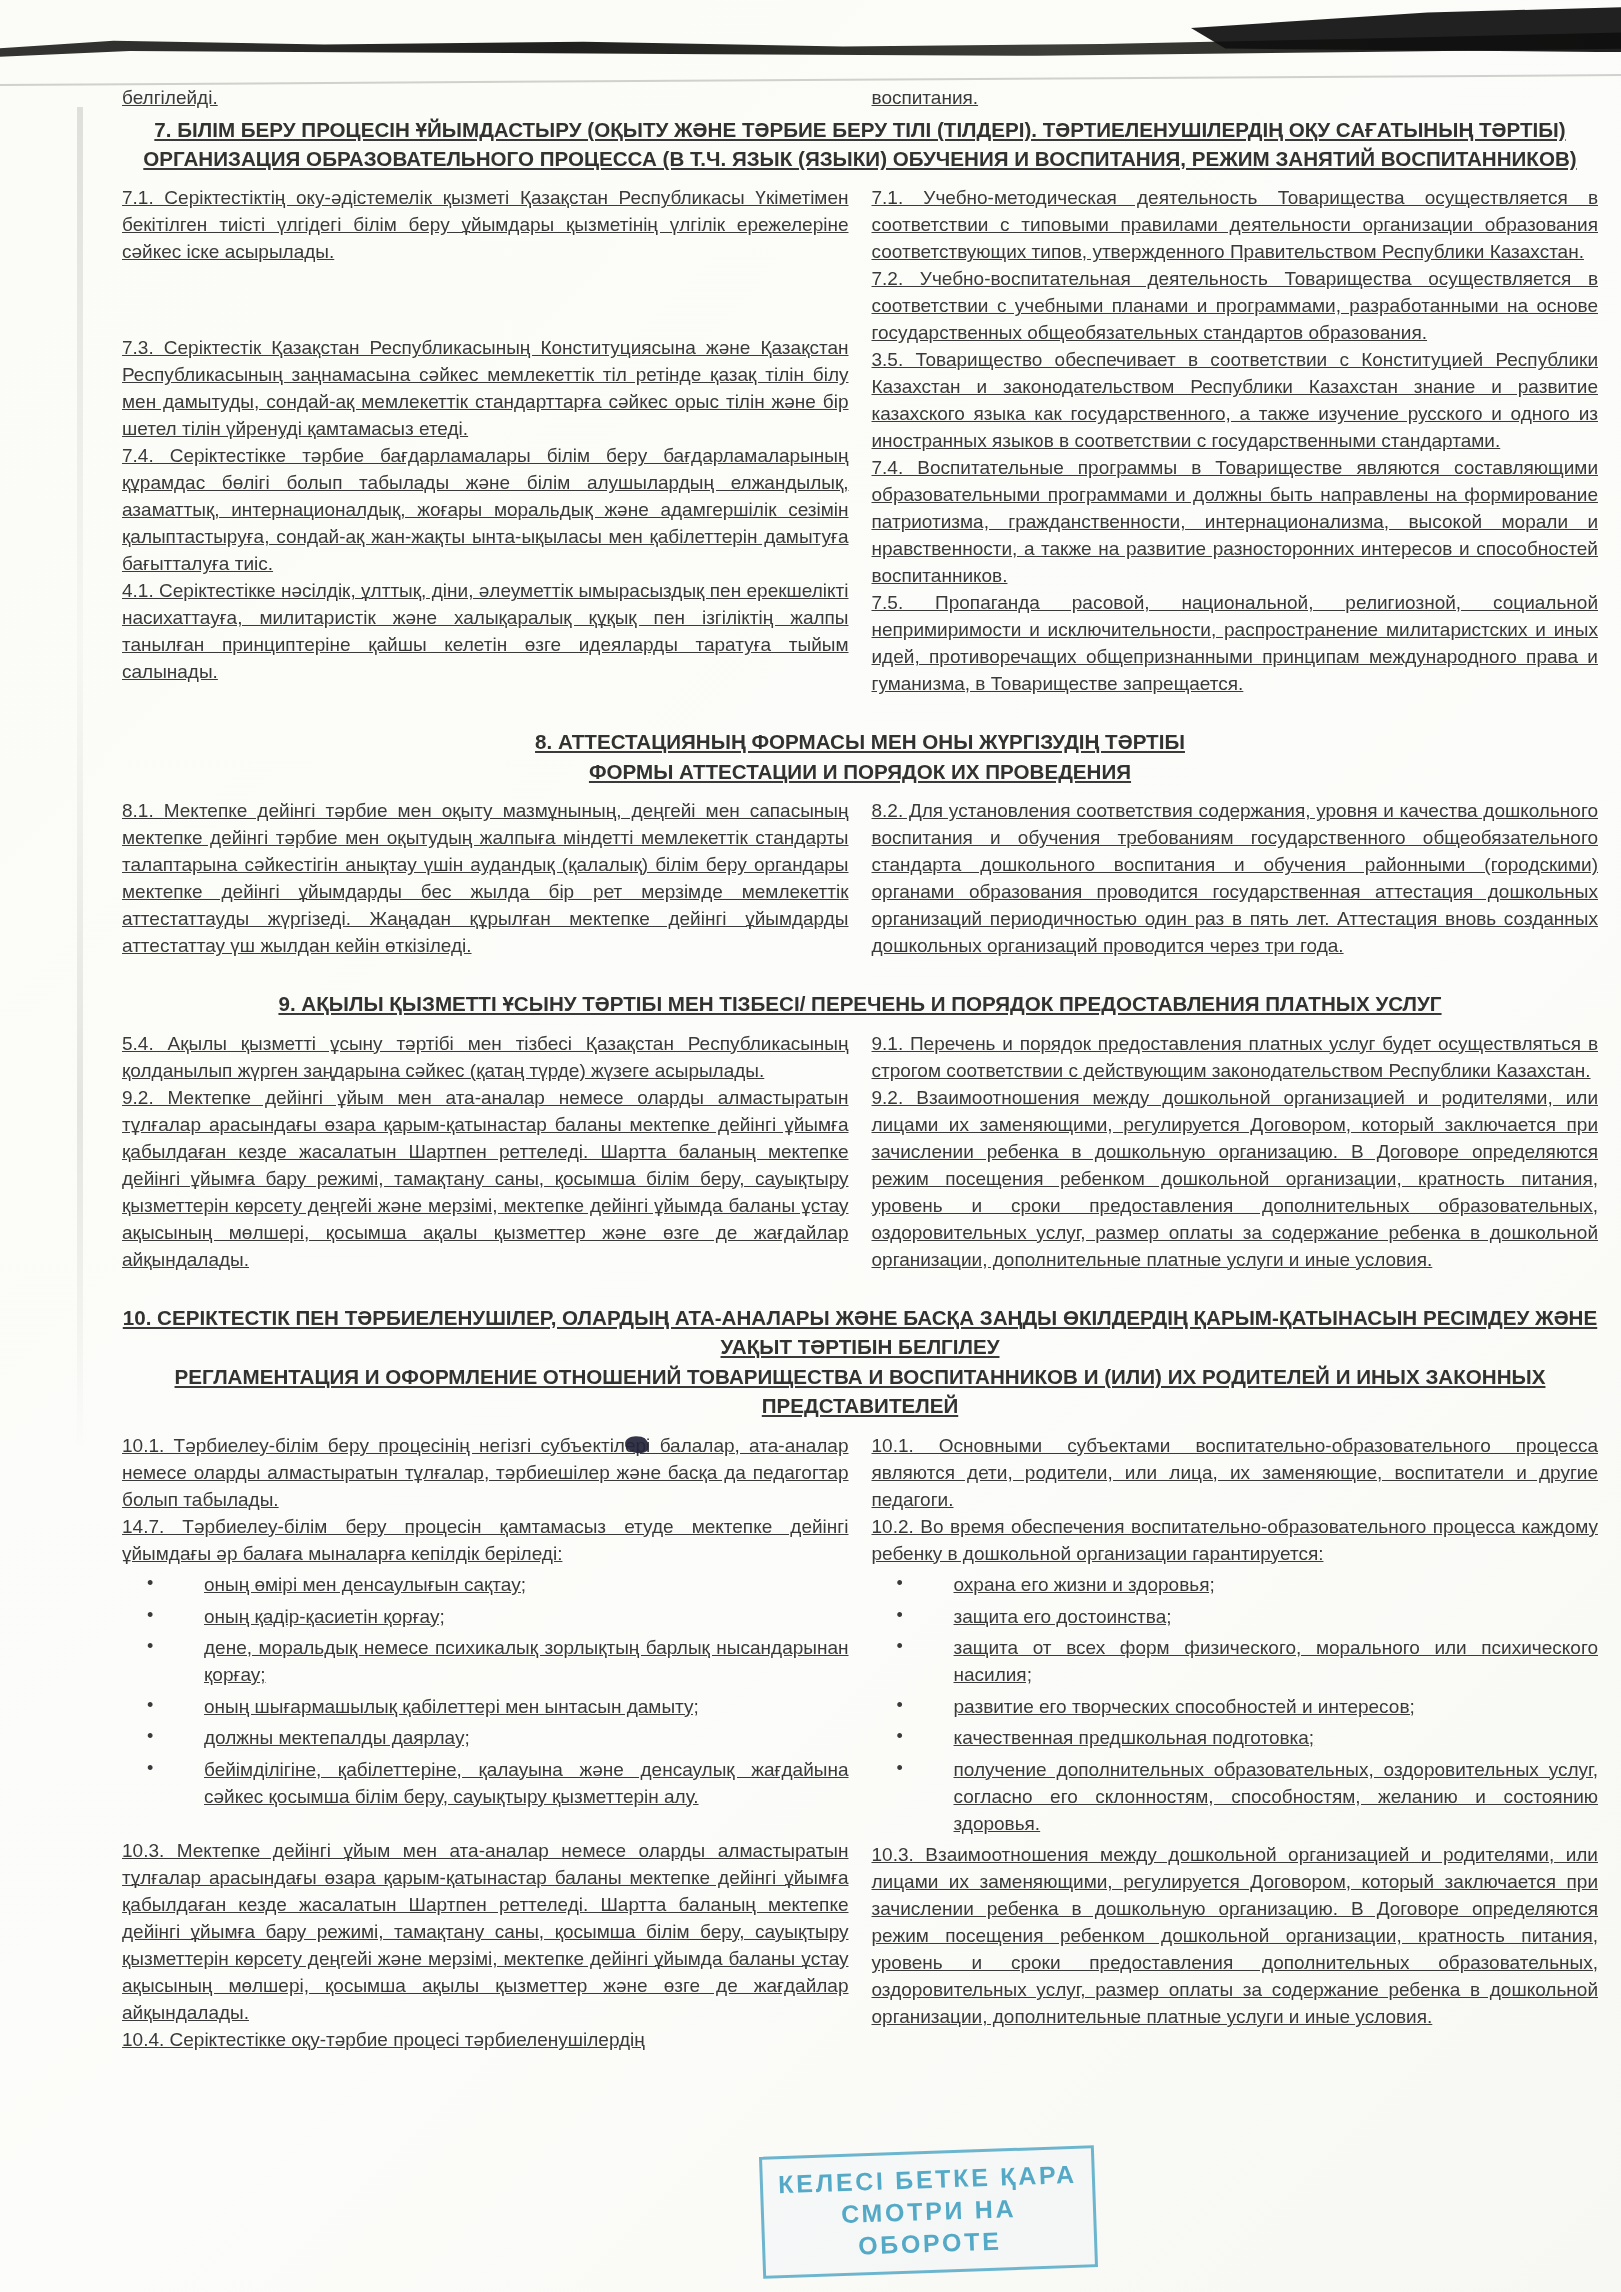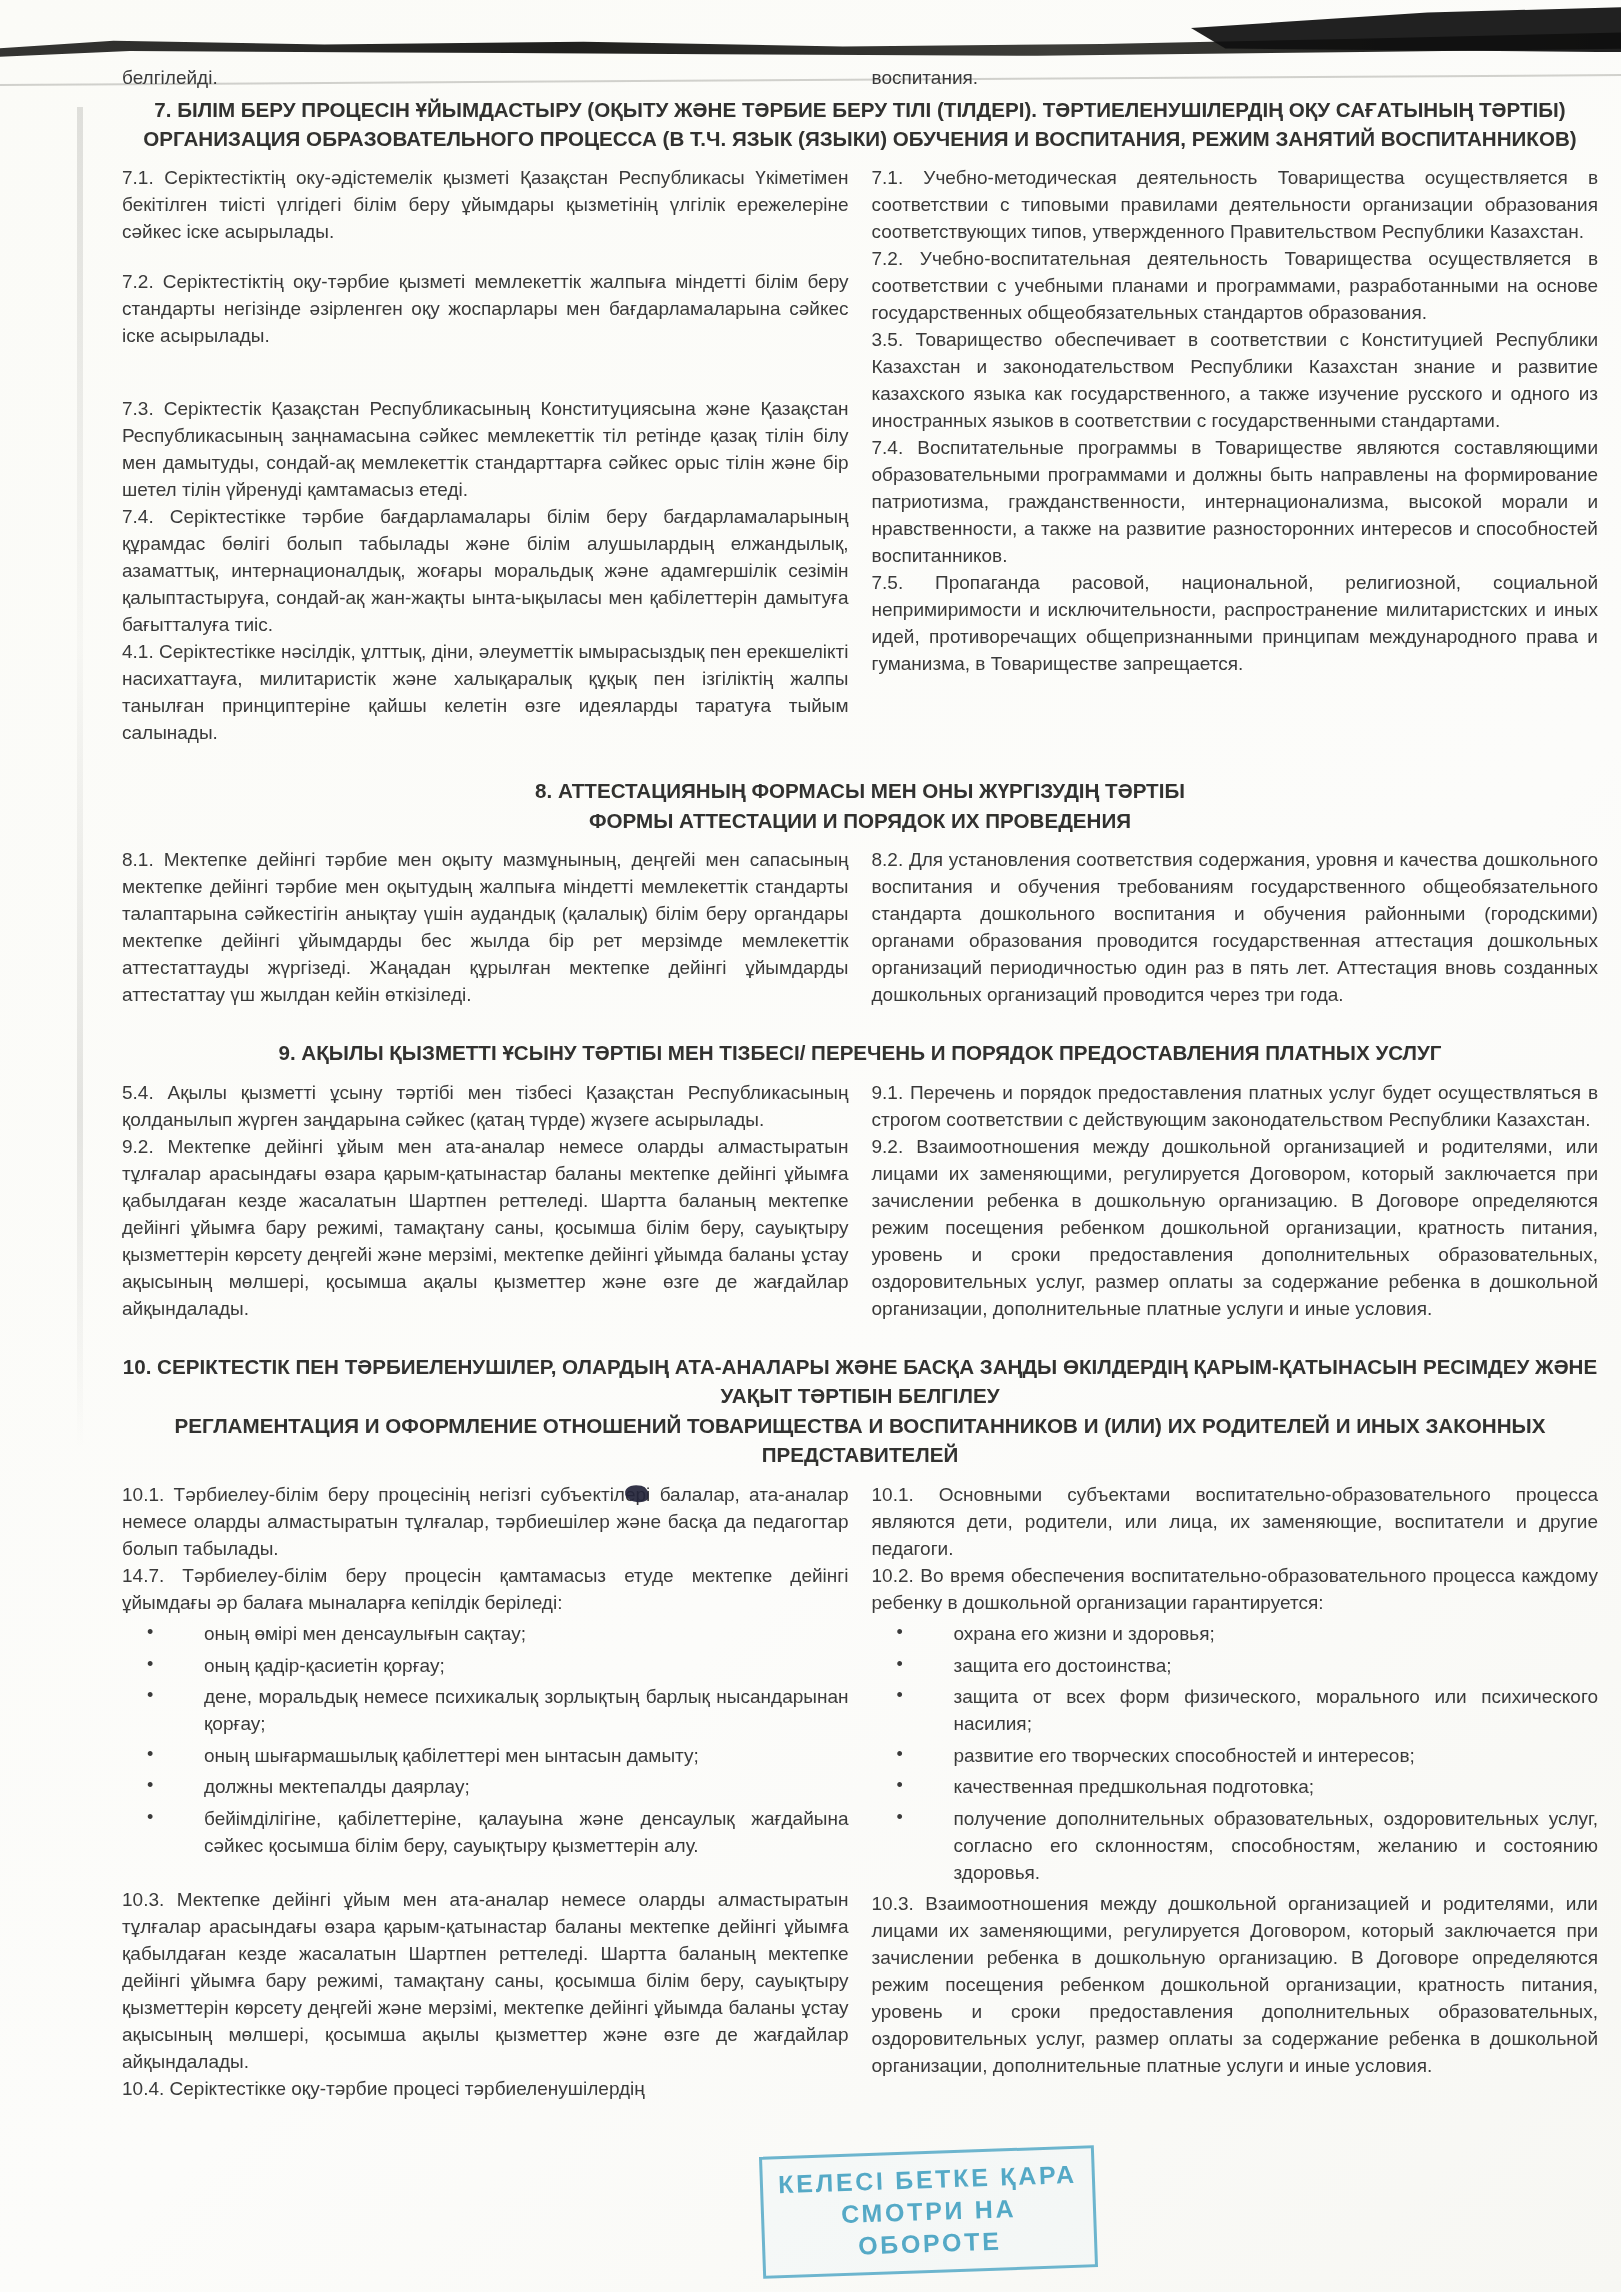--- a/index.html
+++ b/index.html
@@ -25,21 +25,21 @@
     opacity:.93;
   }
   .artifact-underline{
     position:absolute;top:79px;left:0;width:100%;height:1.8px;
     background:#c6c6c0;transform:rotate(-0.35deg);opacity:.8;
   }
   .edge-shadow{
     position:absolute;top:107px;left:77px;width:6.3px;height:1343px;
     background:linear-gradient(to bottom,rgba(120,120,115,.22),rgba(120,120,115,.04) 40%,rgba(120,120,115,.18) 75%,rgba(120,120,115,0));
   }
-  .content{position:relative;padding:64px 23px 0 122px;}
+  .content{position:relative;padding:84px 23px 0 122px;text-decoration:underline;}
   .cols{display:grid;grid-template-columns:1fr 1fr;column-gap:23px;}
   .cont-row{font-size:19px;line-height:27px;margin-bottom:3.6px;}
   .sec-heading{
     text-align:center;font-weight:bold;color:#323230;
     font-size:20.6px;line-height:29.6px;margin:30px 0 10.7px;
   }
   #sections .sec-heading:first-child{margin-top:2px;}
   .h-line{margin:0;}
   .para{margin:0;text-align:justify;font-size:19px;line-height:27px;}
   .para.rel{position:relative;}
@@ -83,21 +83,20 @@
 
     <div id="sections">
         <div class="sec-heading">
           <div class="h-line">7. БІЛІМ БЕРУ ПРОЦЕСІН ҰЙЫМДАСТЫРУ (ОҚЫТУ ЖӘНЕ ТӘРБИЕ БЕРУ ТІЛІ (ТІЛДЕРІ). ТӘРТИЕЛЕНУШІЛЕРДІҢ ОҚУ САҒАТЫНЫҢ ТӘРТІБІ)</div>
           <div class="h-line">ОРГАНИЗАЦИЯ ОБРАЗОВАТЕЛЬНОГО ПРОЦЕССА (В Т.Ч. ЯЗЫК (ЯЗЫКИ) ОБУЧЕНИЯ И ВОСПИТАНИЯ, РЕЖИМ ЗАНЯТИЙ ВОСПИТАННИКОВ)</div>
         </div>
         <div class="cols">
           <div>
             <p class="para">7.1. Серіктестіктің оку-әдістемелік қызметі Қазақстан Республикасы Үкіметімен бекітілген тиісті үлгідегі білім беру ұйымдары қызметінің үлгілік ережелеріне сәйкес іске асырылады.</p>
             <div class="gap"></div>
-            <p class="para">7.2. Серіктестіктің оқу-тәрбие қызметі мемлекеттік жалпыға міндетті білім беру стандарты негізінде әзірленген оқу жоспарлары мен бағдарламаларына сәйкес іске асырылады.</p>
             <div class="gap"></div>
             <div class="gap"></div>
             <p class="para">7.3. Серіктестік Қазақстан Республикасының Конституциясына және Қазақстан Республикасының заңнамасына сәйкес мемлекеттік тіл ретінде қазақ тілін білу мен дамытуды, сондай-ақ мемлекеттік стандарттарға сәйкес орыс тілін және бір шетел тілін үйренуді қамтамасыз етеді.</p>
             <p class="para">7.4. Серіктестікке тәрбие бағдарламалары білім беру бағдарламаларының құрамдас бөлігі болып табылады және білім алушылардың елжандылық, азаматтық, интернационалдық, жоғары моральдық және адамгершілік сезімін қалыптастыруға, сондай-ақ жан-жақты ынта-ықыласы мен қабілеттерін дамытуға бағытталуға тиіс.</p>
             <p class="para">4.1. Серіктестікке нәсілдік, ұлттық, діни, әлеуметтік ымырасыздық пен ерекшелікті насихаттауға, милитаристік және халықаралық құқық пен ізгіліктің жалпы танылған принциптеріне қайшы келетін өзге идеяларды таратуға тыйым салынады.</p>
           </div>
           <div>
             <p class="para">7.1. Учебно-методическая деятельность Товарищества осуществляется в соответствии с типовыми правилами деятельности организации образования соответствующих типов, утвержденного Правительством Республики Казахстан.</p>
             <p class="para">7.2. Учебно-воспитательная деятельность Товарищества осуществляется в соответствии с учебными планами и программами, разработанными на основе государственных общеобязательных стандартов образования.</p>
             <p class="para">3.5. Товарищество обеспечивает в соответствии с Конституцией Республики Казахстан и законодательством Республики Казахстан знание и развитие казахского языка как государственного, а также изучение русского и одного из иностранных языков в соответствии с государственными стандартами.</p>

